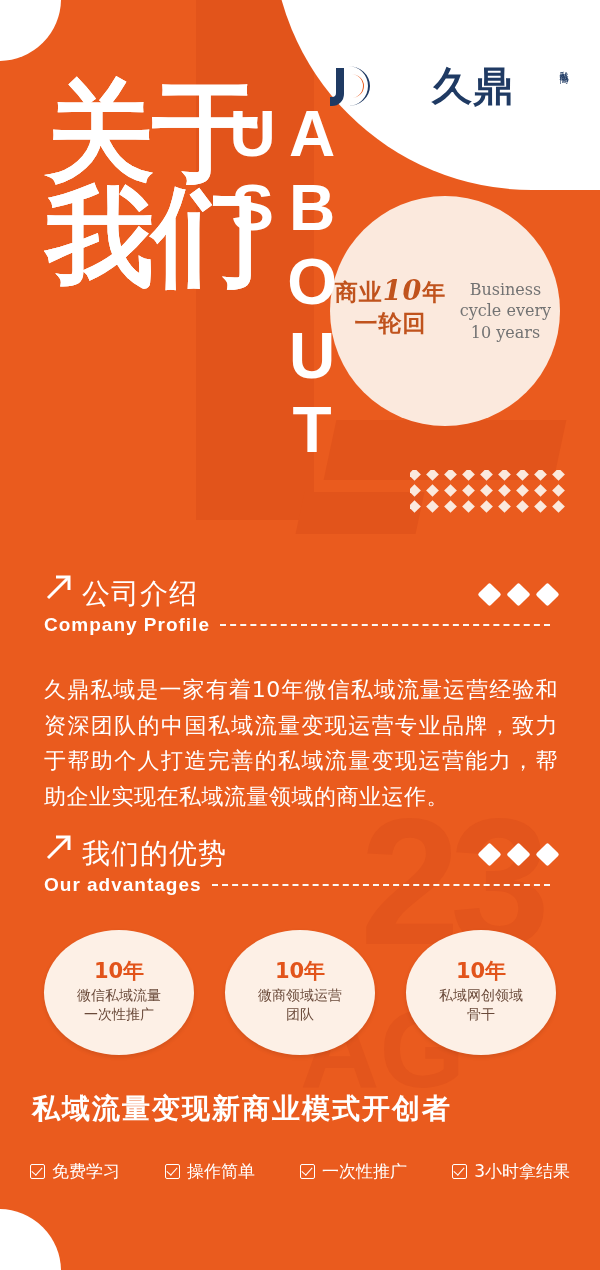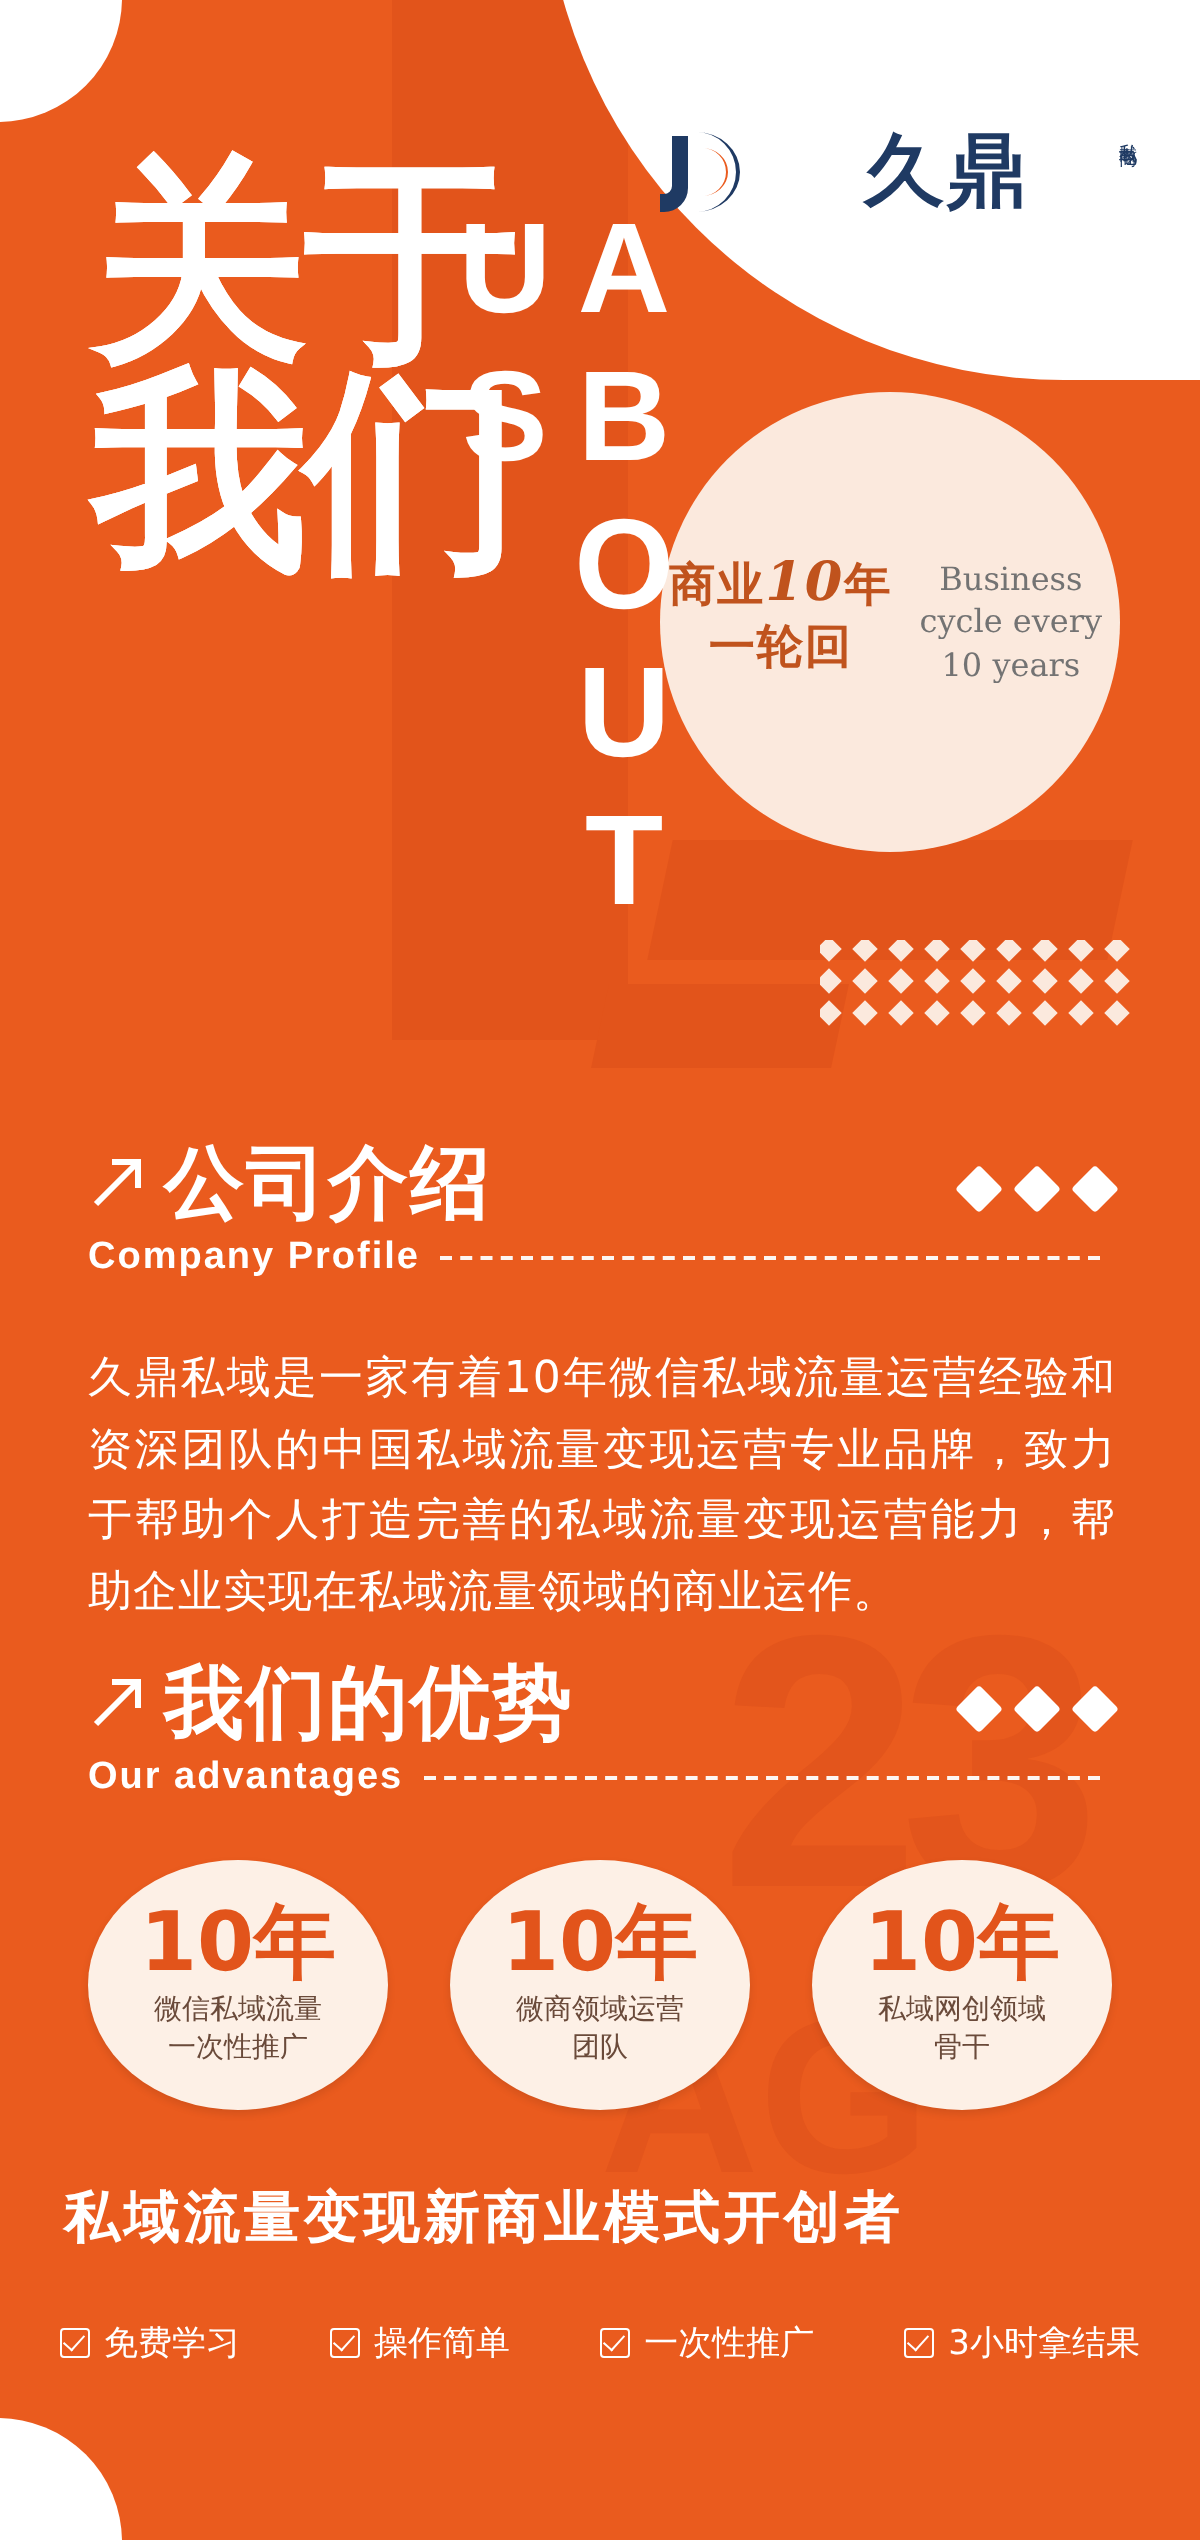--- a/index.html
+++ b/index.html
@@ -138,21 +138,21 @@
     z-index:10;
   }
 
   
   .sec {
     position:absolute; left:44px; z-index:15; width:512px;
   }
   .sec-title-row { display:flex; align-items:flex-end; }
   .arrow-ico { width:30px; height:30px; margin-right:8px; margin-bottom:6px; }
   .sec-cn {
-    color:#ffffff; font-weight:bold; font-size:40px; line-height:1;
+    color:#ffffff; font-weight:normal; font-size:28px; line-height:1;
     letter-spacing:1px;
     font-family:"DejaVu Sans", sans-serif;
   }
   .sec-sub-row { display:flex; align-items:center; margin-top:6px; }
   .sec-en {
     color:#ffffff; font-size:19px; font-weight:bold;
     letter-spacing:1px; white-space:nowrap;
   }
   .dashline {
     flex:1; height:0; border-top:2px dashed #ffffff;
@@ -174,21 +174,21 @@
     position:absolute; left:44px; top:930px;
     width:512px; display:flex; justify-content:space-between; z-index:15;
   }
   .circ {
     width:150px; height:125px; border-radius:50%;
     background:#fdf0e6;
     display:flex; flex-direction:column; align-items:center; justify-content:center;
     text-align:center;
     box-shadow:0 2px 4px rgba(0,0,0,.10);
   }
-  .circ-num { color:#e2541b; font-weight:bold; font-size:41px; line-height:1; margin-bottom:4px; font-family:"DejaVu Sans",sans-serif;}
+  .circ-num { color:#e2541b; font-weight:bold; font-size:21px; line-height:1; margin-bottom:4px; font-family:"DejaVu Sans",sans-serif;}
   .circ-txt { color:#6a4a3a; font-size:14px; line-height:1.35; font-family:"DejaVu Sans",sans-serif;}
 
   
   .slogan {
     position:absolute; left:0; top:1090px; width:484px;
     text-align:center; color:#ffffff; font-weight:bold;
     font-size:28px; letter-spacing:2px; z-index:15;
     font-family:"DejaVu Sans", sans-serif;
   }
   

